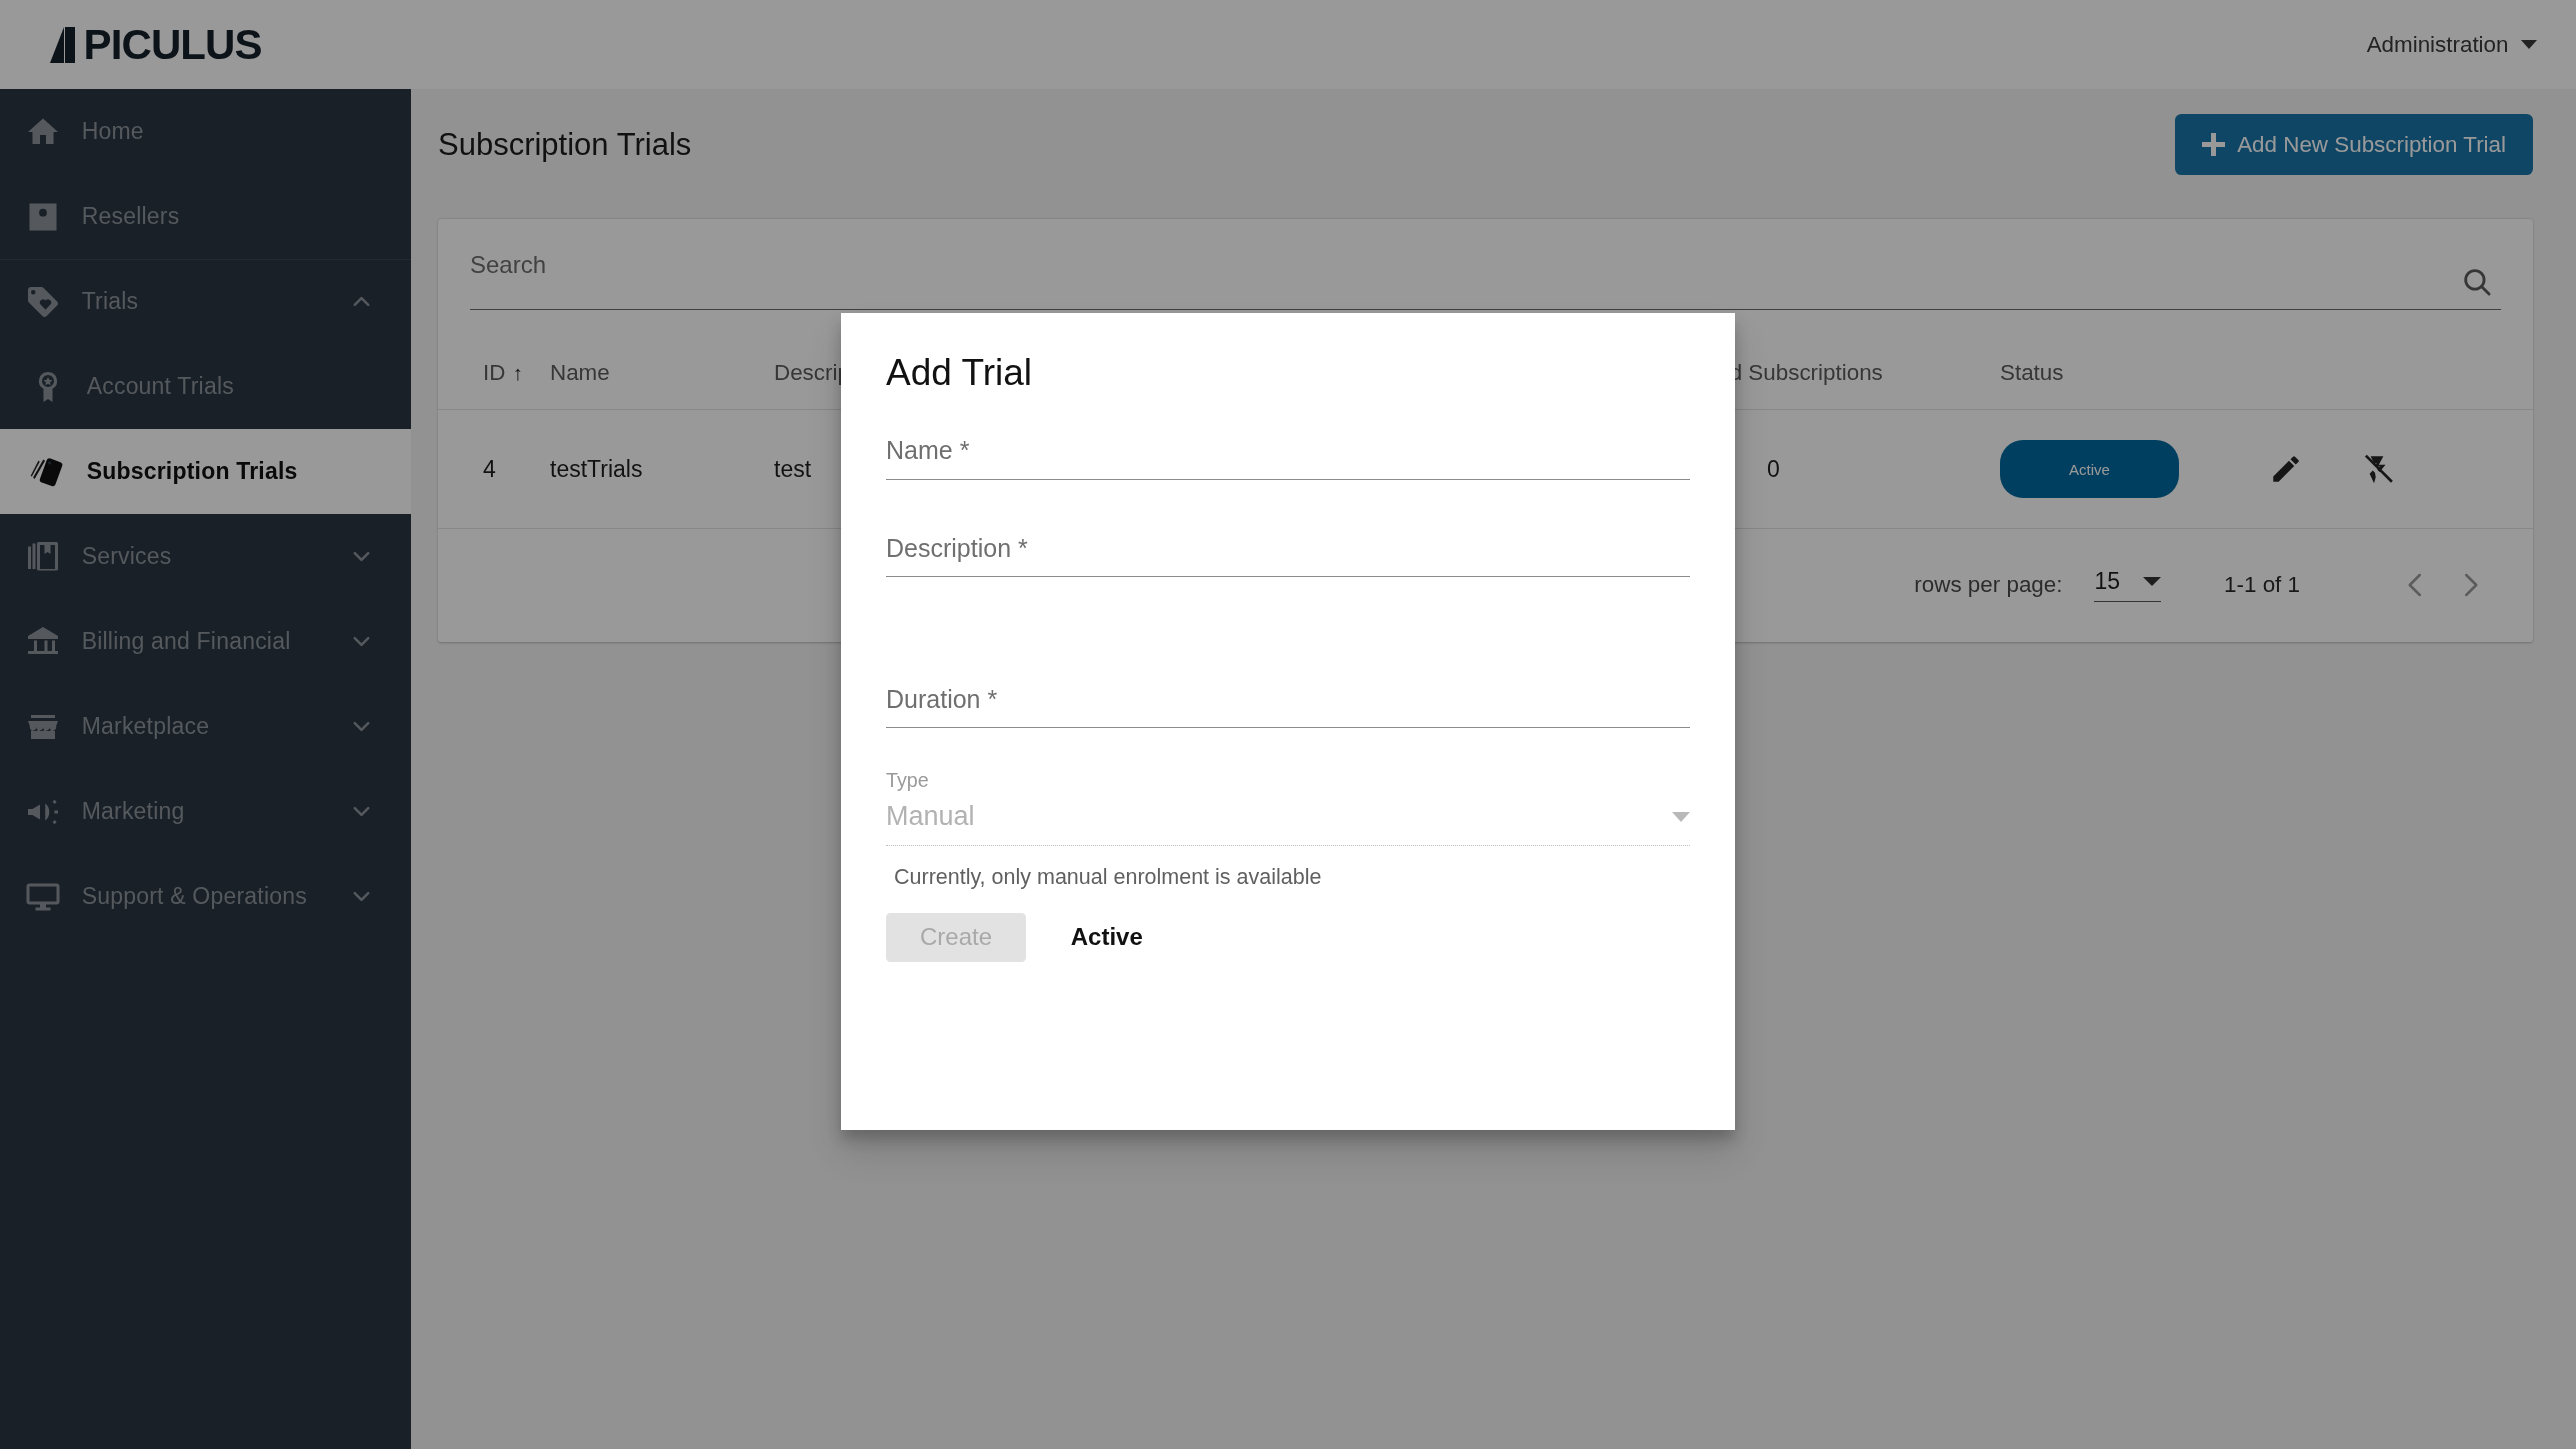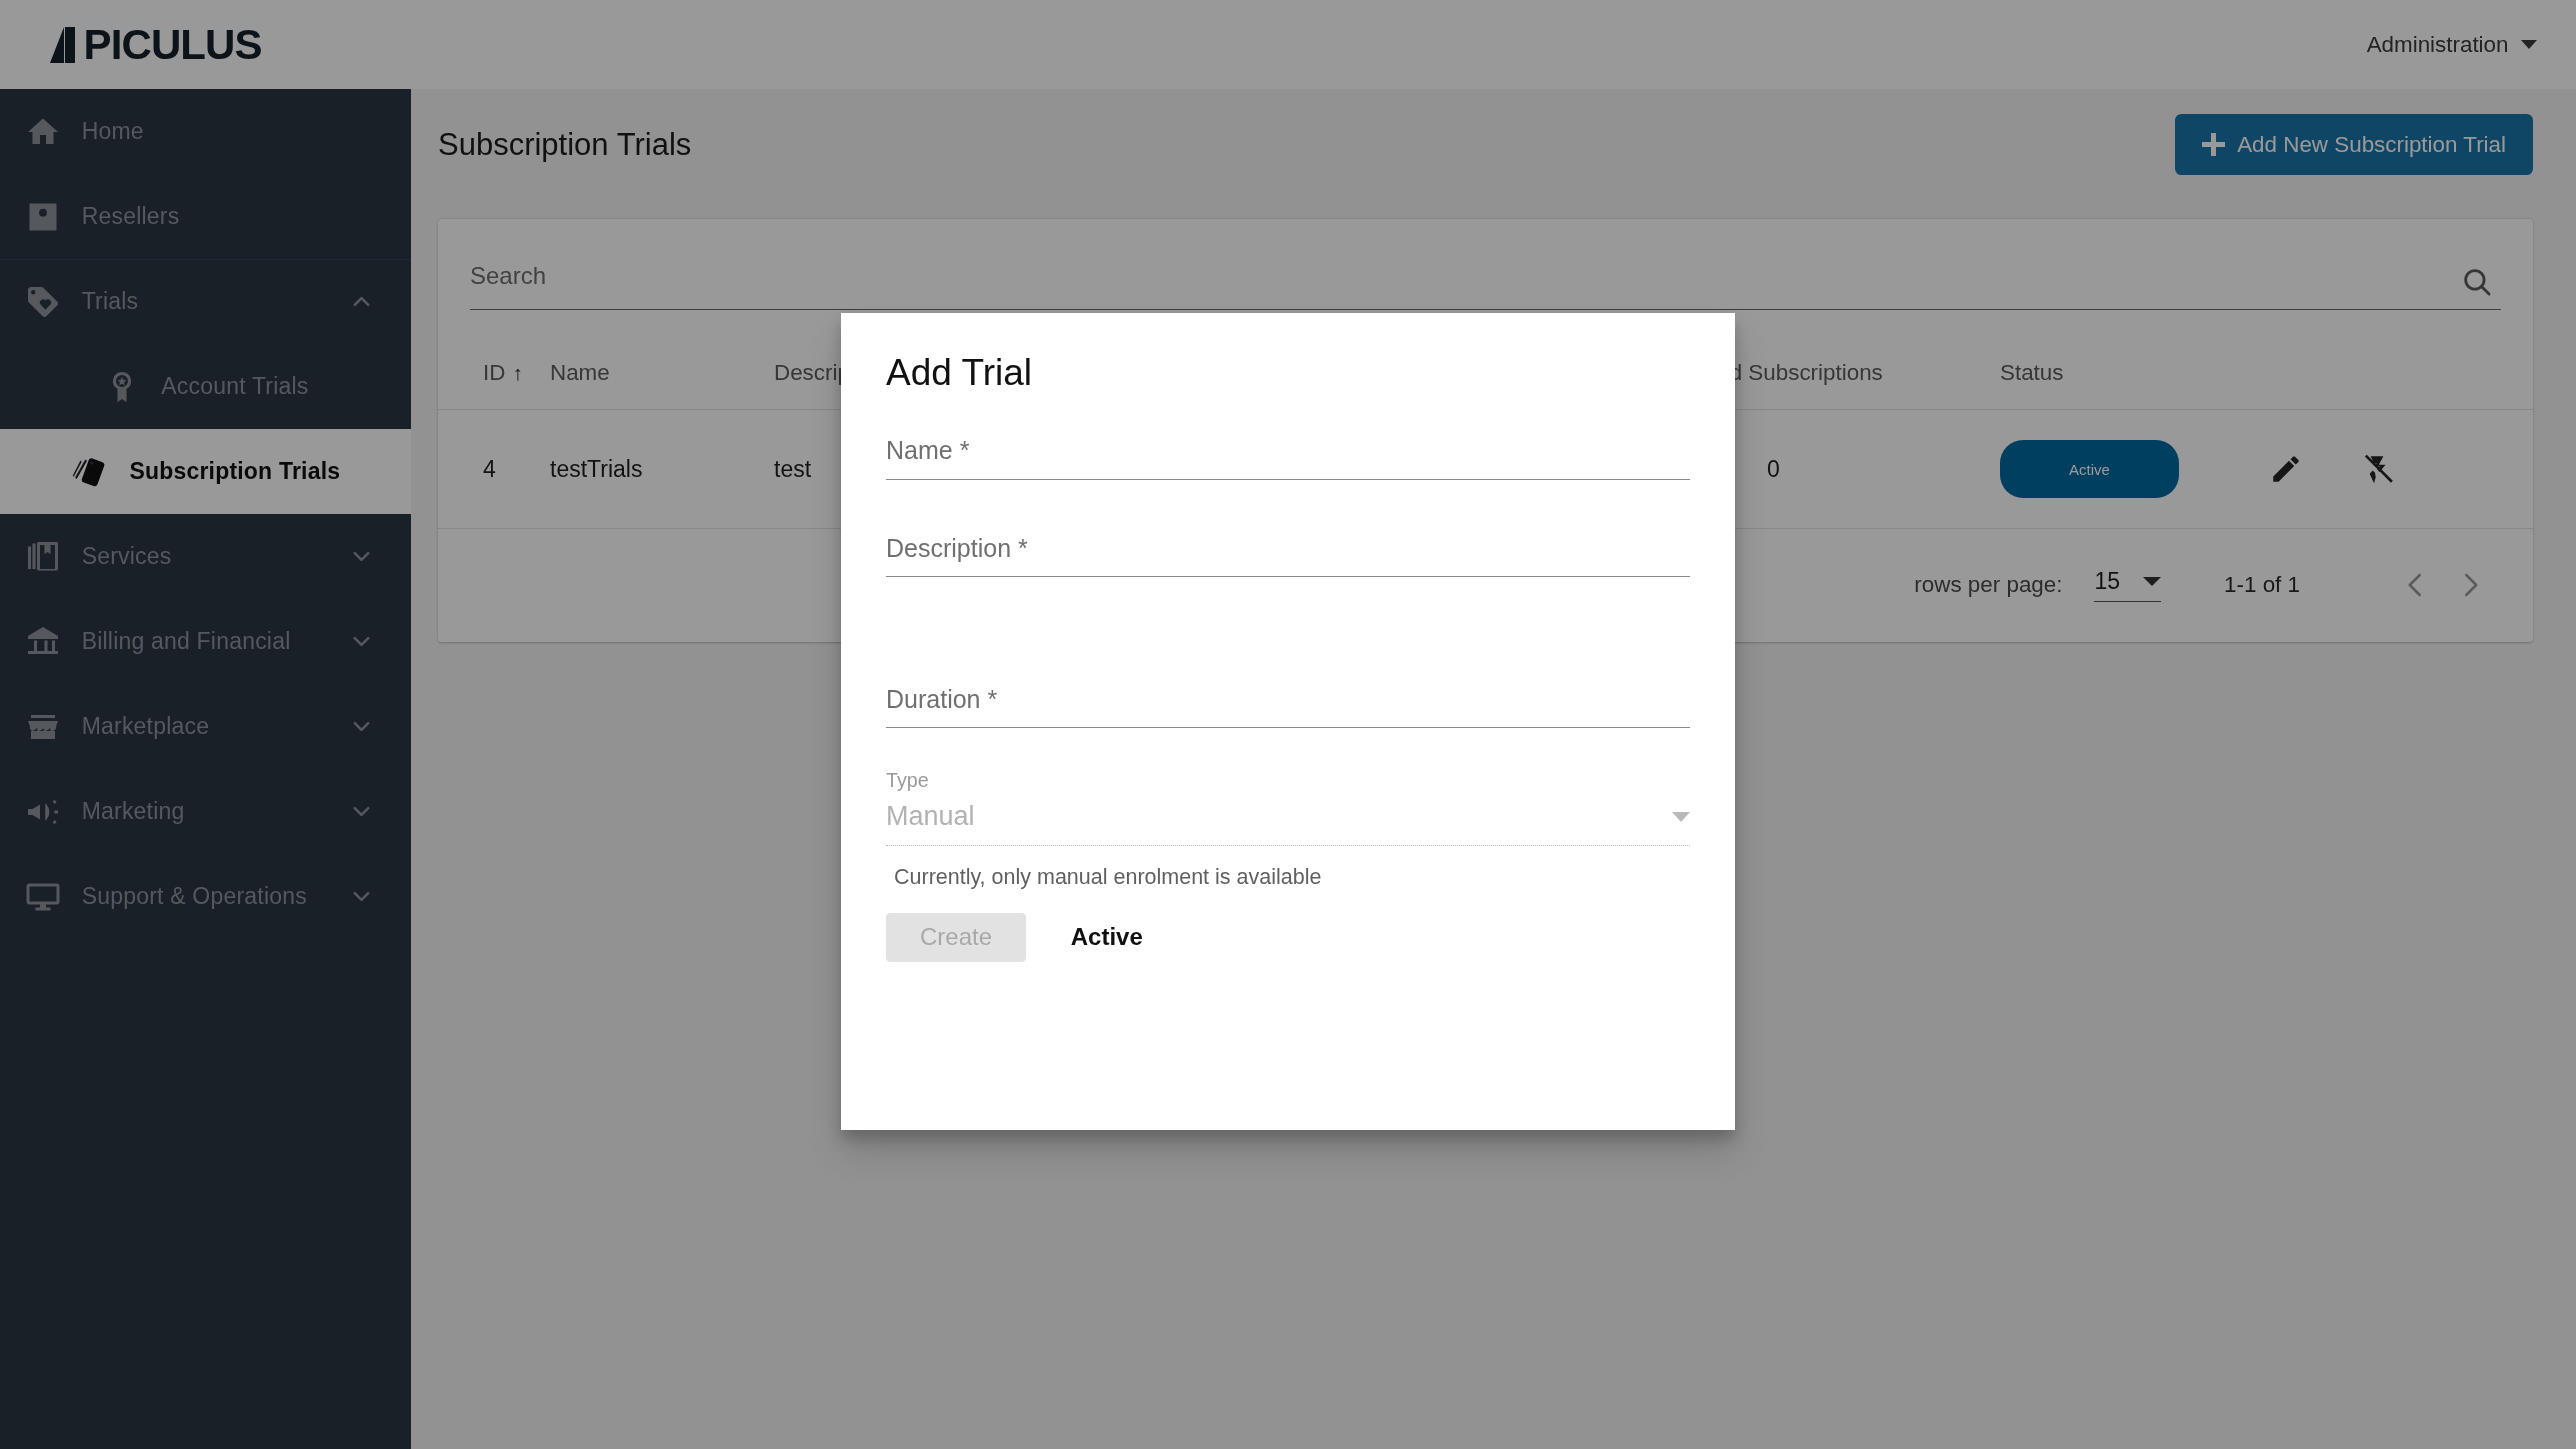--- a/index.html
+++ b/index.html
@@ -58,21 +58,21 @@
     position: absolute; top: 89px; left: 0; width: 411px; bottom: 0;
     background: #2a3642;
     overflow: hidden;
     z-index: 4;
   }
   .nav-item {
     display: flex; align-items: center; height: 85px;
     padding: 0 36px 0 23px;
     color: #8e959c; cursor: pointer; position: relative;
   }
-  .nav-item.sub { padding-left: 36px; justify-content: center; }
+  .nav-item.sub { padding-left: 28px; }
   .nav-item.active { background: #ffffff; color: #1a1a1a; }
   .nav-item.active .nav-label { color: #111; font-weight: 600; }
   .nav-item.divider-top::before {
     content: ""; position: absolute; top: 0; left: 0; right: 0;
     height: 0.9px; background: #384654;
   }
   .nav-icon {
     width: 39px; height: 39px; flex: 0 0 39px;
     display: flex; align-items: center; justify-content: center;
     margin-right: 19.7px;
@@ -113,21 +113,21 @@
 
   .card {
     position: absolute; left: 27px; right: 43px; top: 130px;
     background: #ffffff; border-radius: 3.6px;
     box-shadow: 0 0.9px 2.7px rgba(0,0,0,.14), 0 0.9px 1.8px rgba(0,0,0,.10);
     overflow: hidden;
   }
   .search-row { padding: 32px 32px 0 32px; position: relative; }
   .search-field {
     position: relative; border-bottom: 1.8px solid #6a6a6a;
-    display: flex; align-items: center; height: 59px;
+    display: flex; align-items: flex-start; height: 59px;
   }
   .search-input {
     border: none; outline: none; background: transparent;
     font-size: 24px; color: #1c1c1c; width: 100%;
     font-family: "Liberation Sans", sans-serif;
     padding-bottom: 9px;
   }
   .search-input::placeholder { color: #6e6e6e; }
   .search-icon { position: absolute; right: 7.2px; bottom: 7.2px; }
   .search-icon svg { width: 34px; height: 34px; }

